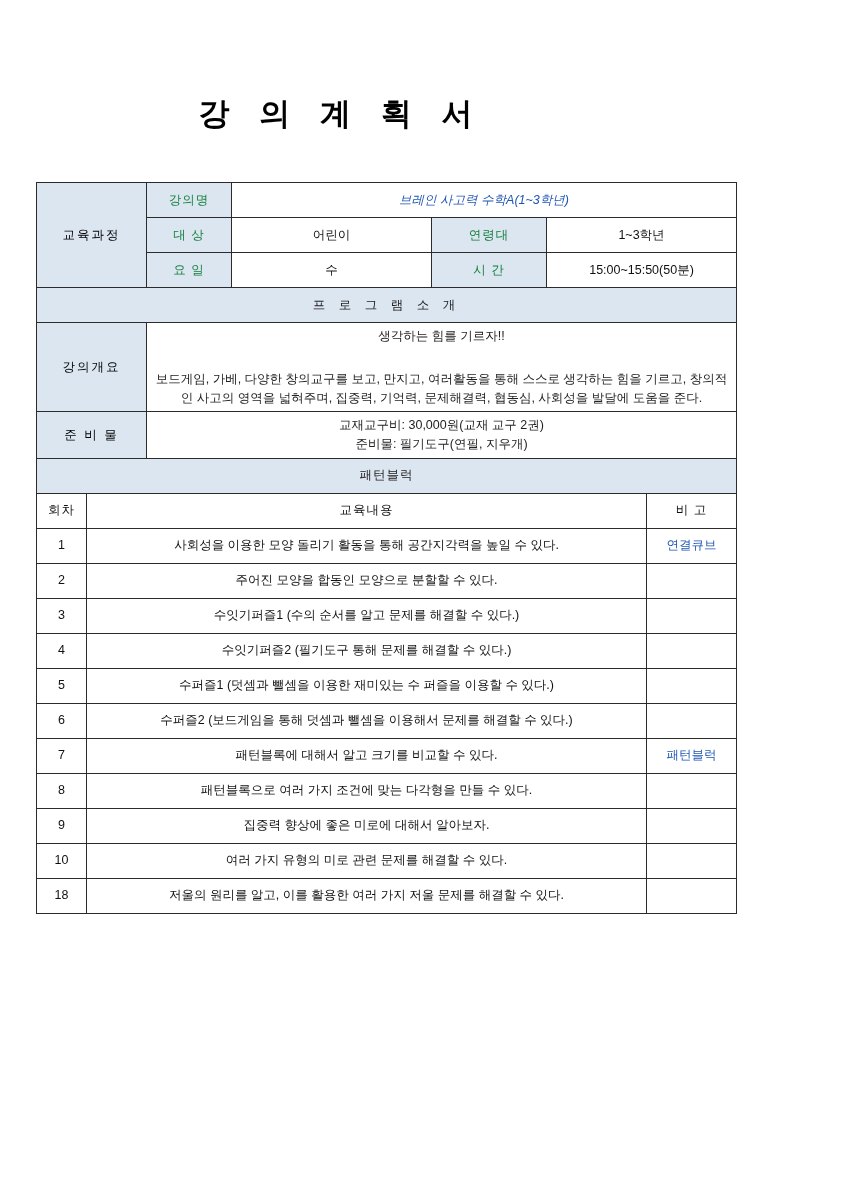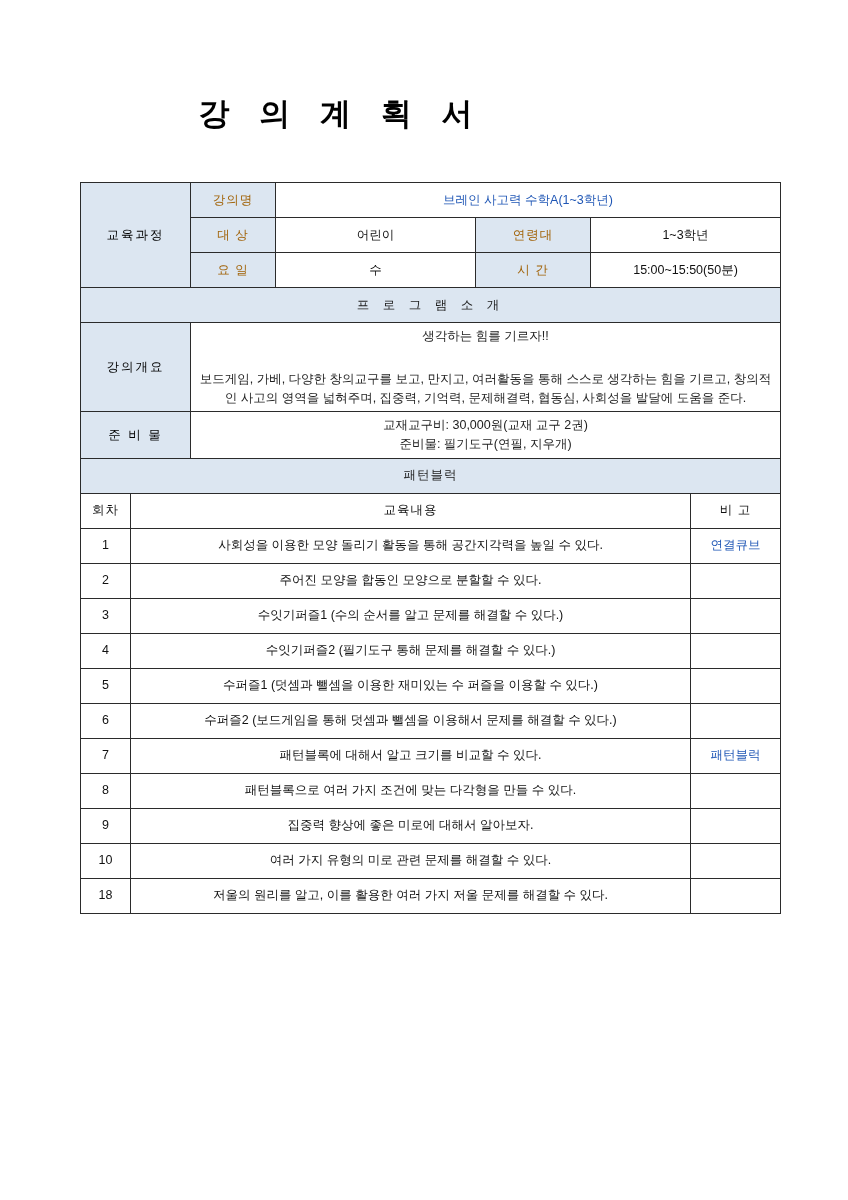--- a/index.html
+++ b/index.html
@@ -11,21 +11,21 @@
     width: 848px;
     min-height: 1200px;
     font-family: "Liberation Sans", sans-serif;
     color: #111111;
   }
   .page {
     position: relative;
     width: 682px;
     min-height: 1200px;
     box-sizing: border-box;
-    padding: 0 80px;
+    padding: 0 36px;
   }
   .doc-title {
     text-align: center;
     font-family: "Liberation Serif", serif;
     font-size: 31px;
     font-weight: bold;
     letter-spacing: 11px;
     color: #000000;
     padding-top: 93px;
     padding-bottom: 0;
@@ -51,21 +51,21 @@
     font-weight: bold;
     font-size: 13.5px;
     letter-spacing: 2px;
     color: #000000;
   }
   .hdr-cell-sm {
     background: #dce6f1;
     font-weight: bold;
     font-size: 13px;
     letter-spacing: 1px;
-    color: #a16207;
+    color: #15803d;
     margin-left: 28px;
   }
   .band {
     background: #dce6f1;
     font-weight: bold;
     font-size: 14px;
     letter-spacing: 5px;
     color: #1a1a1a;
     height: 26px;
   }
@@ -74,20 +74,21 @@
     font-weight: bold;
     font-size: 14px;
     letter-spacing: 1px;
     color: #1a1a1a;
     height: 26px;
   }
   .course-name {
     color: #1f56b5;
     font-weight: bold;
     font-size: 14px;
+    font-style: italic;
   }
   .cell-plain {
     font-size: 12.5px;
   }
   .cell-small {
     font-size: 11.5px;
     margin-left: 48px;
   }
   .desc-cell {
     text-align: left;

